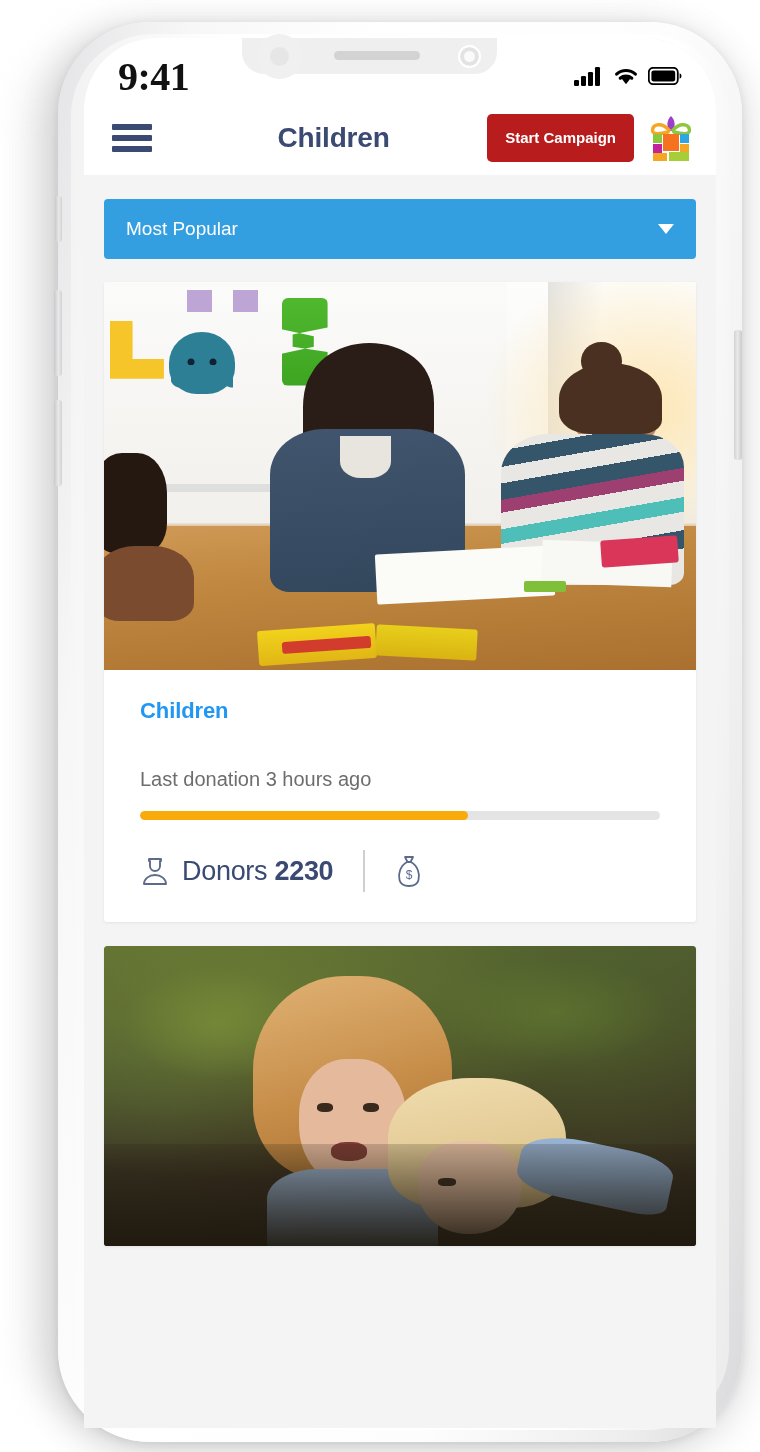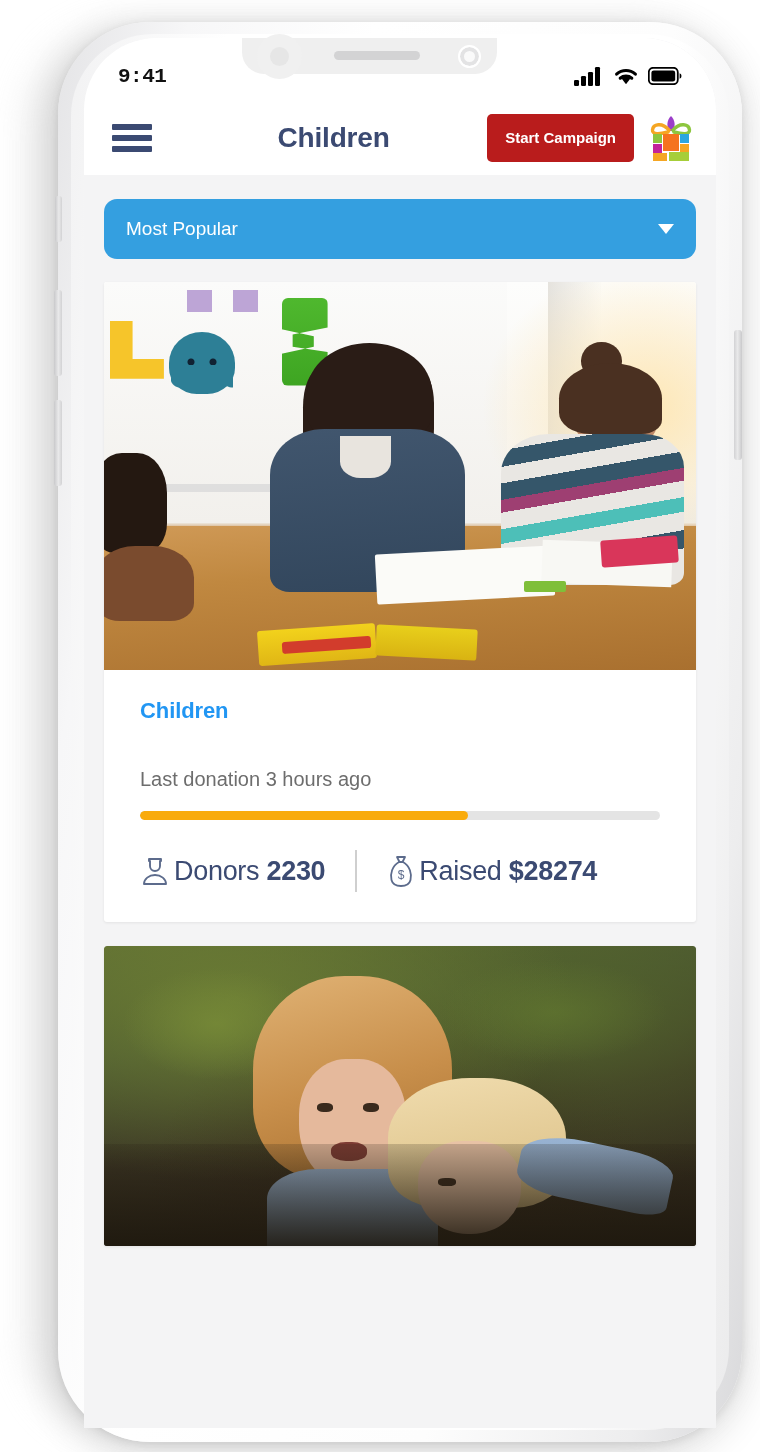--- a/index.html
+++ b/index.html
@@ -110,25 +110,25 @@
   .status-bar {
     position: relative;
     height: 62px;
     background: #ffffff;
     display: flex;
     align-items: center;
     justify-content: space-between;
     padding: 14px 34px 0 34px;
   }
   .status-time {
-    font-size: 21px;
+    font-size: 40px;
     font-weight: 700;
     color: #111;
     letter-spacing: -.5px;
-    font-family: Liberation Mono, monospace;
+    font-family: Liberation Serif, serif;
   }
   .status-icons {
     display: flex;
     align-items: center;
     gap: 9px;
   }
 
   
   .nav-bar {
     height: 75px;
@@ -187,21 +187,21 @@
     position: relative;
     background: #f4f4f5;
     padding: 24px 20px 0 20px;
     height: 1253px;
   }
 
   
   .dropdown {
     height: 60px;
     background: #349fe0;
-    border-radius: 13px;
+    border-radius: 4px;
     display: flex;
     align-items: center;
     justify-content: space-between;
     padding: 0 22px;
     cursor: pointer;
   }
   .dropdown-label {
     font-size: 19px;
     color: #ffffff;
     font-weight: 400;
@@ -460,22 +460,22 @@
     border-radius: 5px;
   }
   .stats {
     margin-top: 30px;
     display: flex;
     align-items: center;
     gap: 0;
   }
   .stat {
     display: flex;
-    align-items: center;
-    gap: 4px;
+    align-items: flex-end;
+    gap: 12px;
   }
   .stat-text {
     font-size: 27px;
     color: #3b4a72;
     font-weight: 400;
     letter-spacing: -.3px;
   }
   .stat-text b { font-weight: 700; }
   .stat-divider {
     width: 2px;
@@ -707,23 +707,20 @@
                 <span>Donors</span> <b>2230</b>
               </span>
             </div>
             <div class="stat-divider"></div>
             <div class="stat">
               <svg width="28" height="34" viewBox="0 0 28 34">
                 <path d="M10 3 h8 l-2.5 5 h-3 z" fill="none" stroke="#5c6b8c" stroke-width="1.8" stroke-linejoin="round"></path>
                 <path d="M12 8 C5 12 3 20 4.5 26 C5.6 30.5 9 32 14 32 C19 32 22.4 30.5 23.5 26 C25 20 23 12 16 8 z" fill="none" stroke="#5c6b8c" stroke-width="1.8" stroke-linejoin="round"></path>
                 <text x="14" y="25" font-size="12" font-family="Liberation Sans, sans-serif" fill="#5c6b8c" text-anchor="middle">$</text>
               </svg>
-              <span class="stat-text">
-                <span>Raised</span> <b>$28274</b>
-              </span>
             </div>
           </div>
         </div>
       </div>
 
       <div class="card card2">
         <div class="card2-photo">
           <div class="photo-hug">
             <div class="hg-moss1"></div>
             <div class="hg-moss2"></div>

